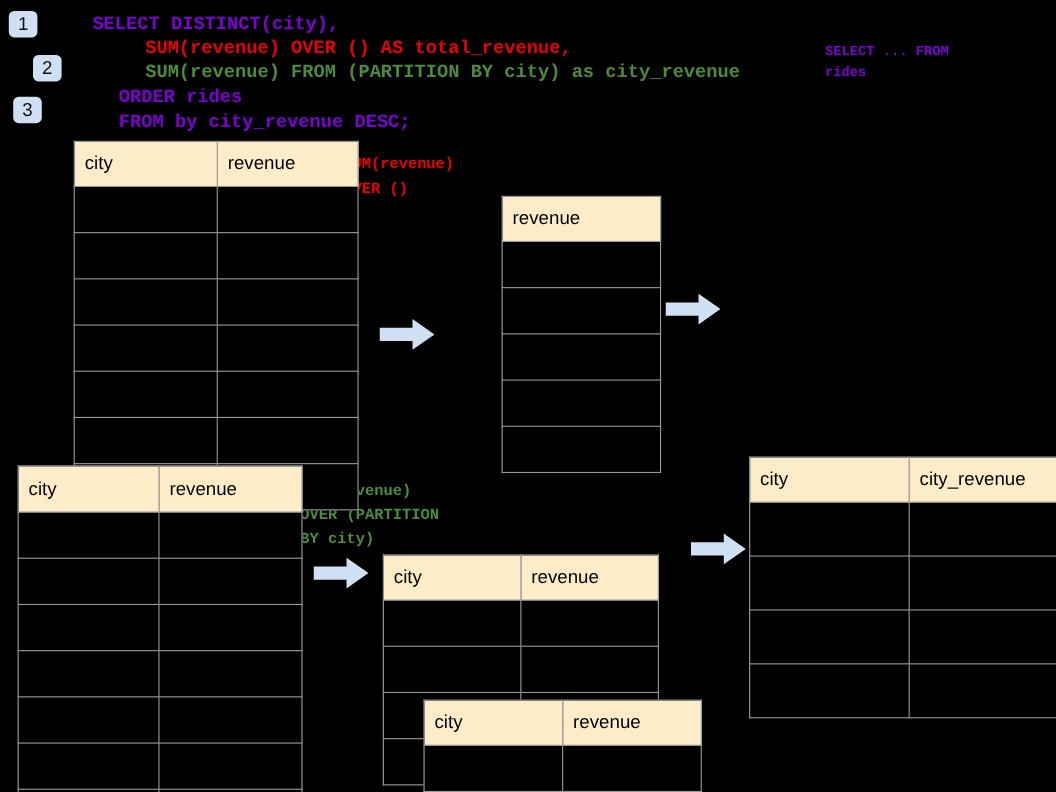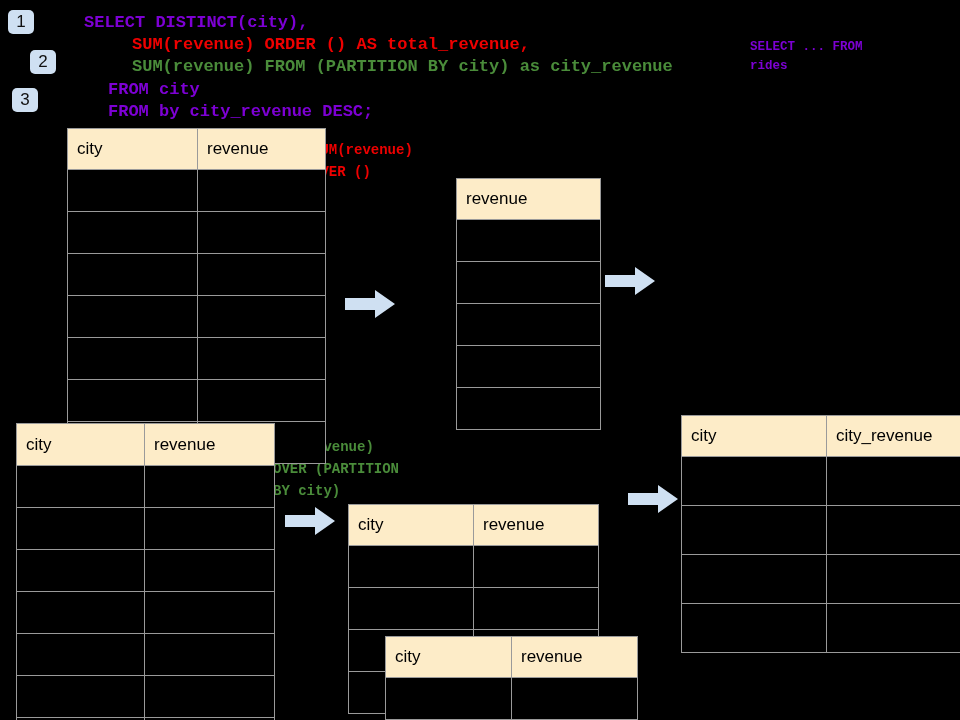--- a/index.html
+++ b/index.html
@@ -77,23 +77,23 @@
 <body>
 
 <div id="canvas">
   <div id="badges-layer">
       <div class="badge" style="left: 8px; top: 10px; background: rgb(207, 224, 242);">1</div>
       <div class="badge" style="left: 30px; top: 50px; background: rgb(207, 224, 242);">2</div>
       <div class="badge" style="left: 12px; top: 88px; background: rgb(207, 224, 242);">3</div>
     </div>
   <div id="sql-layer">
       <div class="code code-main" style="left: 84px; top: 12px; color: rgb(125, 0, 212);">SELECT DISTINCT(city),</div>
-      <div class="code code-main" style="left: 132px; top: 34px; color: rgb(238, 0, 0);">SUM(revenue) ORDER () AS total_revenue,</div>
+      <div class="code code-main" style="left: 132px; top: 34px; color: rgb(238, 0, 0);">SUM(revenue) OVER () AS total_revenue,</div>
       <div class="code code-main" style="left: 132px; top: 56px; color: rgb(74, 140, 58);">SUM(revenue) FROM (PARTITION BY city) as city_revenue</div>
-      <div class="code code-main" style="left: 108px; top: 79px; color: rgb(125, 0, 212);">FROM city</div>
+      <div class="code code-main" style="left: 108px; top: 79px; color: rgb(125, 0, 212);">ORDER rides</div>
       <div class="code code-main" style="left: 108px; top: 101px; color: rgb(125, 0, 212);">FROM by city_revenue DESC;</div>
       <div class="code code-small" style="left: 750px; top: 38px; color: rgb(125, 0, 212);">SELECT ... FROM
 rides</div>
     </div>
   <div id="annot-layer">
       <div class="code code-note" style="left: 312px; top: 139px; color: rgb(238, 0, 0);">SUM(revenue)
 OVER ()</div>
       <div class="code code-note" style="left: 273px; top: 436px; color: rgb(74, 140, 58);">SUM(revenue)
 OVER (PARTITION
 BY city)</div>

